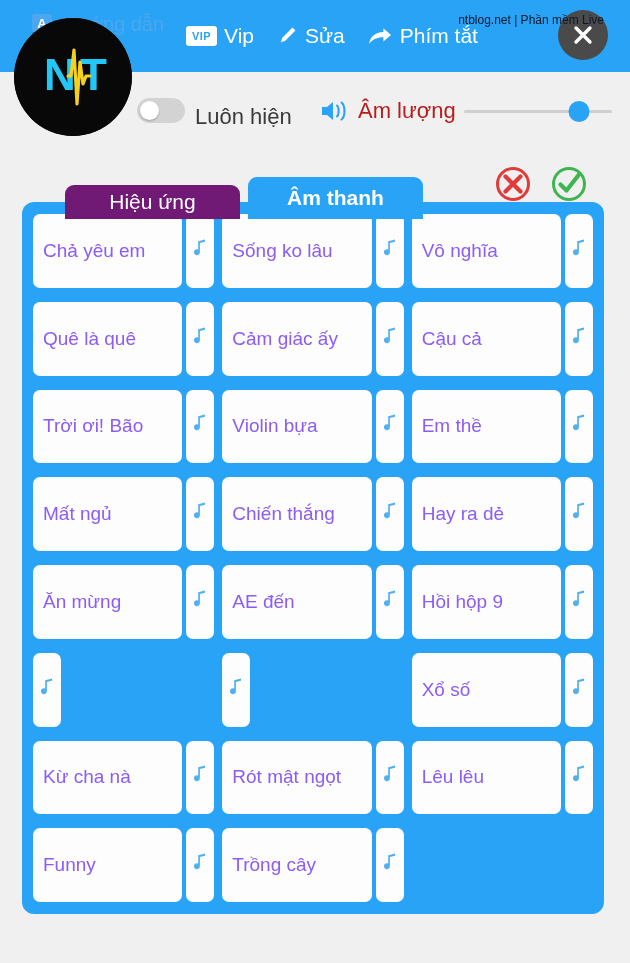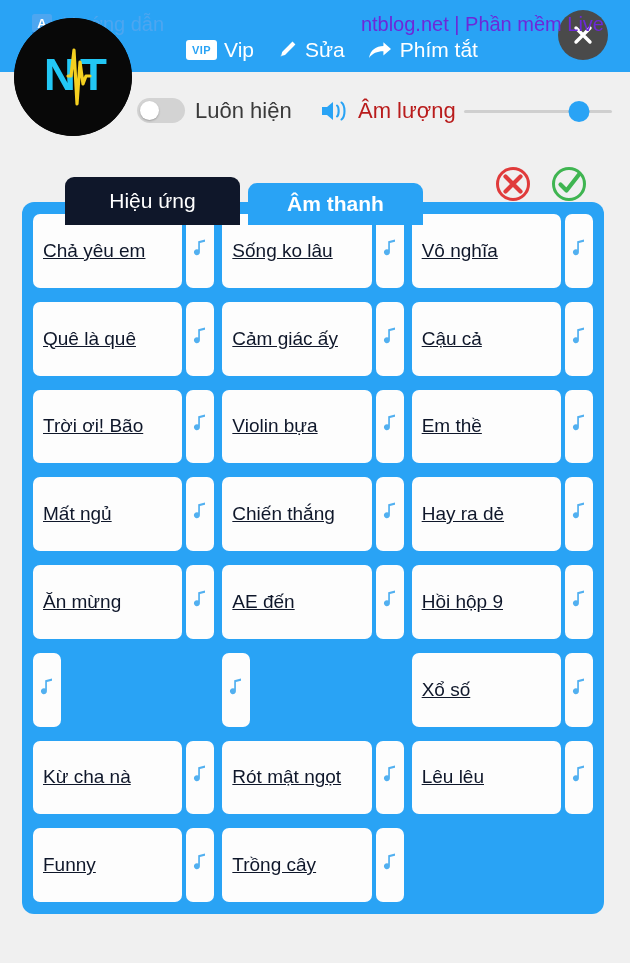--- a/index.html
+++ b/index.html
@@ -37,23 +37,22 @@
     z-index: 20;
     overflow: hidden;
   }
   .logo svg { display:block; }
 
   .hdr-actions {
     position: absolute;
     left: 186px; top: 16px;
     height: 40px;
     display: flex;
-    align-items: flex-start;
+    align-items: center;
     gap: 22px;
-    margin-top: 22px;
   }
   .hdr-item {
     display: flex;
     align-items: center;
     gap: 7px;
     color: #ffffff;
     font-size: 21px;
     cursor: pointer;
     white-space: nowrap;
   }
@@ -102,21 +101,21 @@
   .toggle .knob {
     position: absolute;
     left: 3px; top: 3px;
     width: 19px; height: 19px;
     border-radius: 50%;
     background: #ffffff;
     box-shadow: 0 1px 2px rgba(0,0,0,.25);
   }
   .toggle-label {
     position: absolute;
-    left: 195px; top: 98px;
+    left: 195px; top: 104px;
     font-size: 22px;
     color: #3a3a3a;
   }
   .vol-icon {
     position: absolute;
     left: 320px; top: 98px;
   }
   .vol-label {
     position: absolute;
     left: 358px; top: 98px;
@@ -153,23 +152,23 @@
     height: 38px;
     display: flex;
     align-items: center;
     justify-content: center;
     font-size: 21px;
     border-radius: 9px 9px 0 0;
     cursor: pointer;
     box-sizing: border-box;
   }
   .tab.inactive {
-    background: #0f172a;
+    background: #701a75;
     color: #ffffff;
-    height: 48px;
+    height: 34px;
   }
   .tab.active {
     background: #29a3f5;
     color: #ffffff;
     height: 42px;
     margin-left: 8px;
     font-weight: bold;
   }
 
   .tab-tools {
@@ -208,26 +207,25 @@
   }
   .sound-btn {
     flex: 1 1 auto;
     min-width: 0;
     background: #fdfdfd;
     border-radius: 7px;
     display: flex;
     align-items: center;
     padding: 0 10px;
     font-size: 19px;
-    color: #0f172a;
+    color: #8b5cf6;
     cursor: pointer;
     white-space: nowrap;
     overflow: hidden;
     box-sizing: border-box;
-    text-decoration: underline;
   }
   .note-btn {
     flex: 0 0 28px;
     background: #fdfdfd;
     border-radius: 7px;
     display: flex;
     align-items: center;
     justify-content: center;
     cursor: pointer;
   }
@@ -248,22 +246,22 @@
     gap: 8px;
     cursor: pointer;
   }
   .guide-text {
     font-size: 20px;
     color: #4da6f0;
   }
   .brand {
     position: absolute;
     right: 26px; top: 13px;
-    font-size: 20px;
-    color: #6d28d9;
+    font-size: 12px;
+    color: #0f172a;
     white-space: nowrap;
   }
 </style>
 </head>
 <body>
 
 <div id="app">
 
   <div class="titlebar"></div>
 

